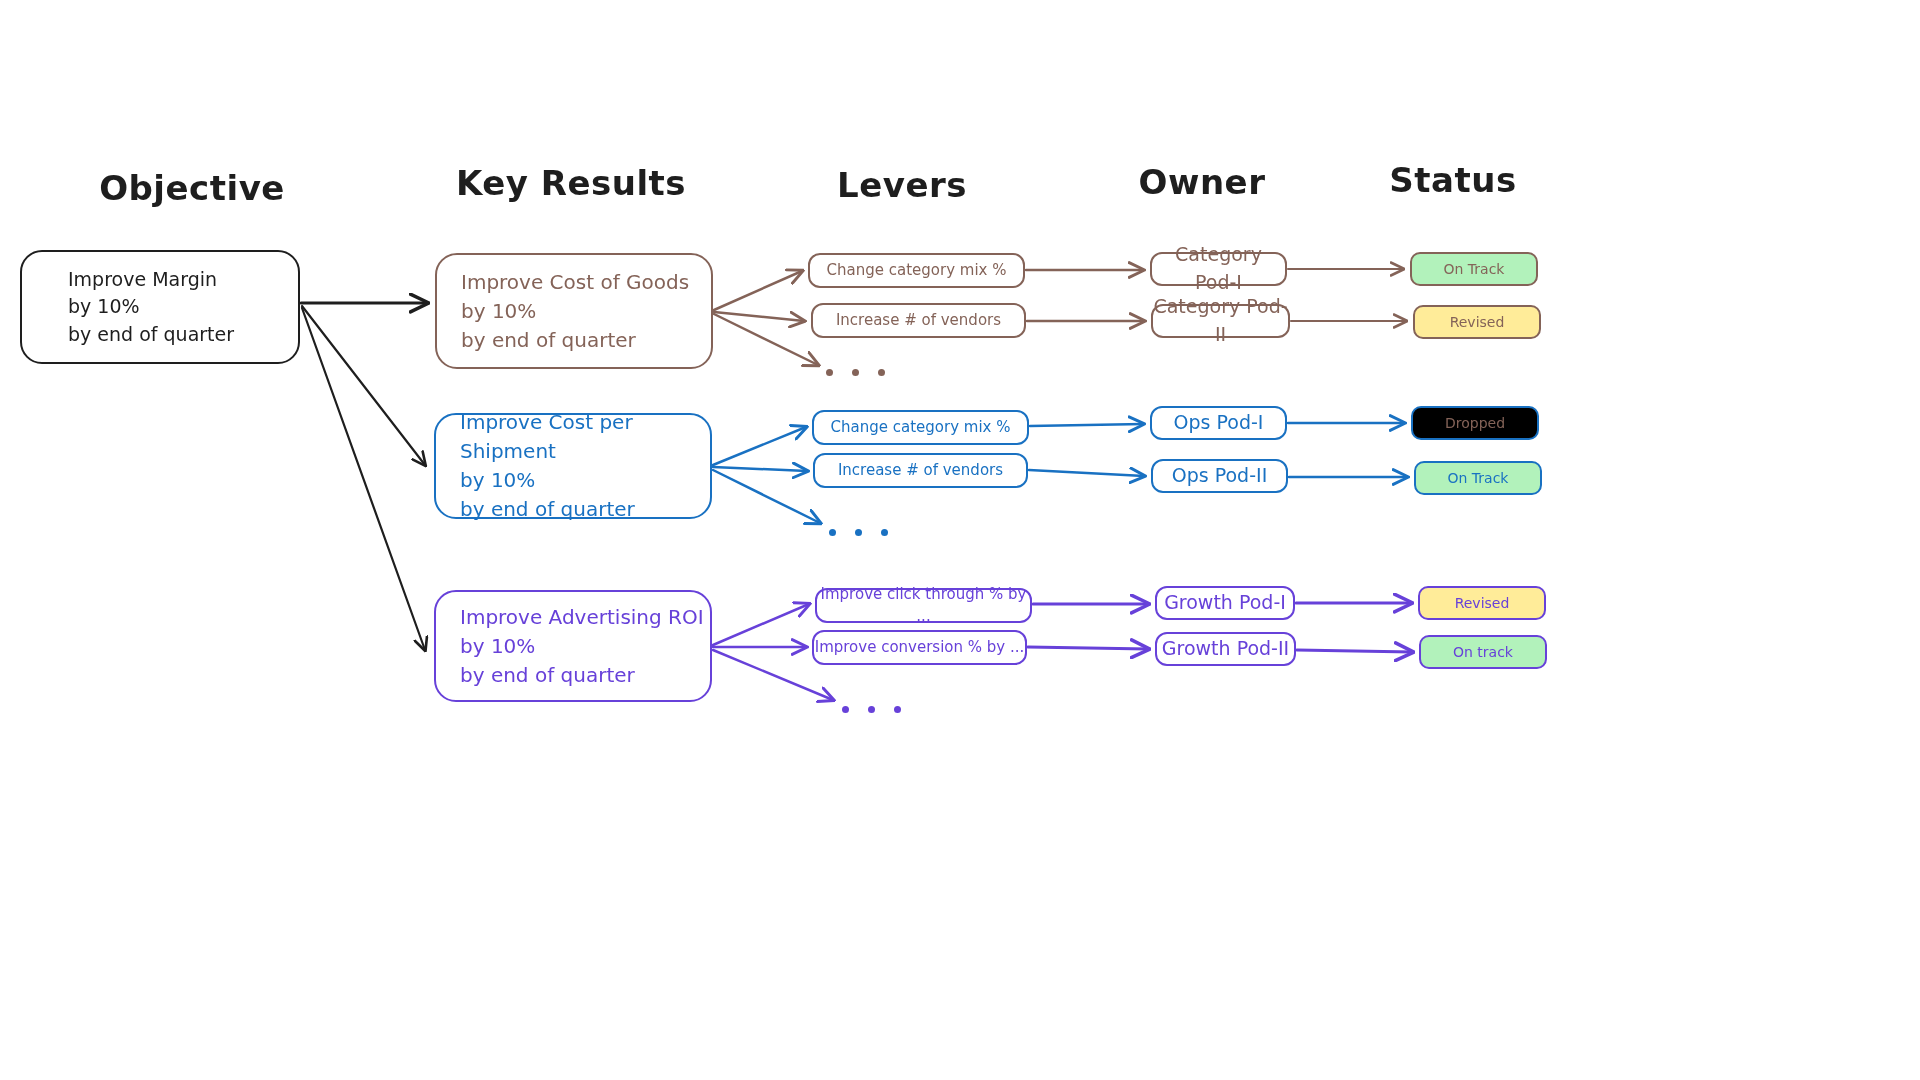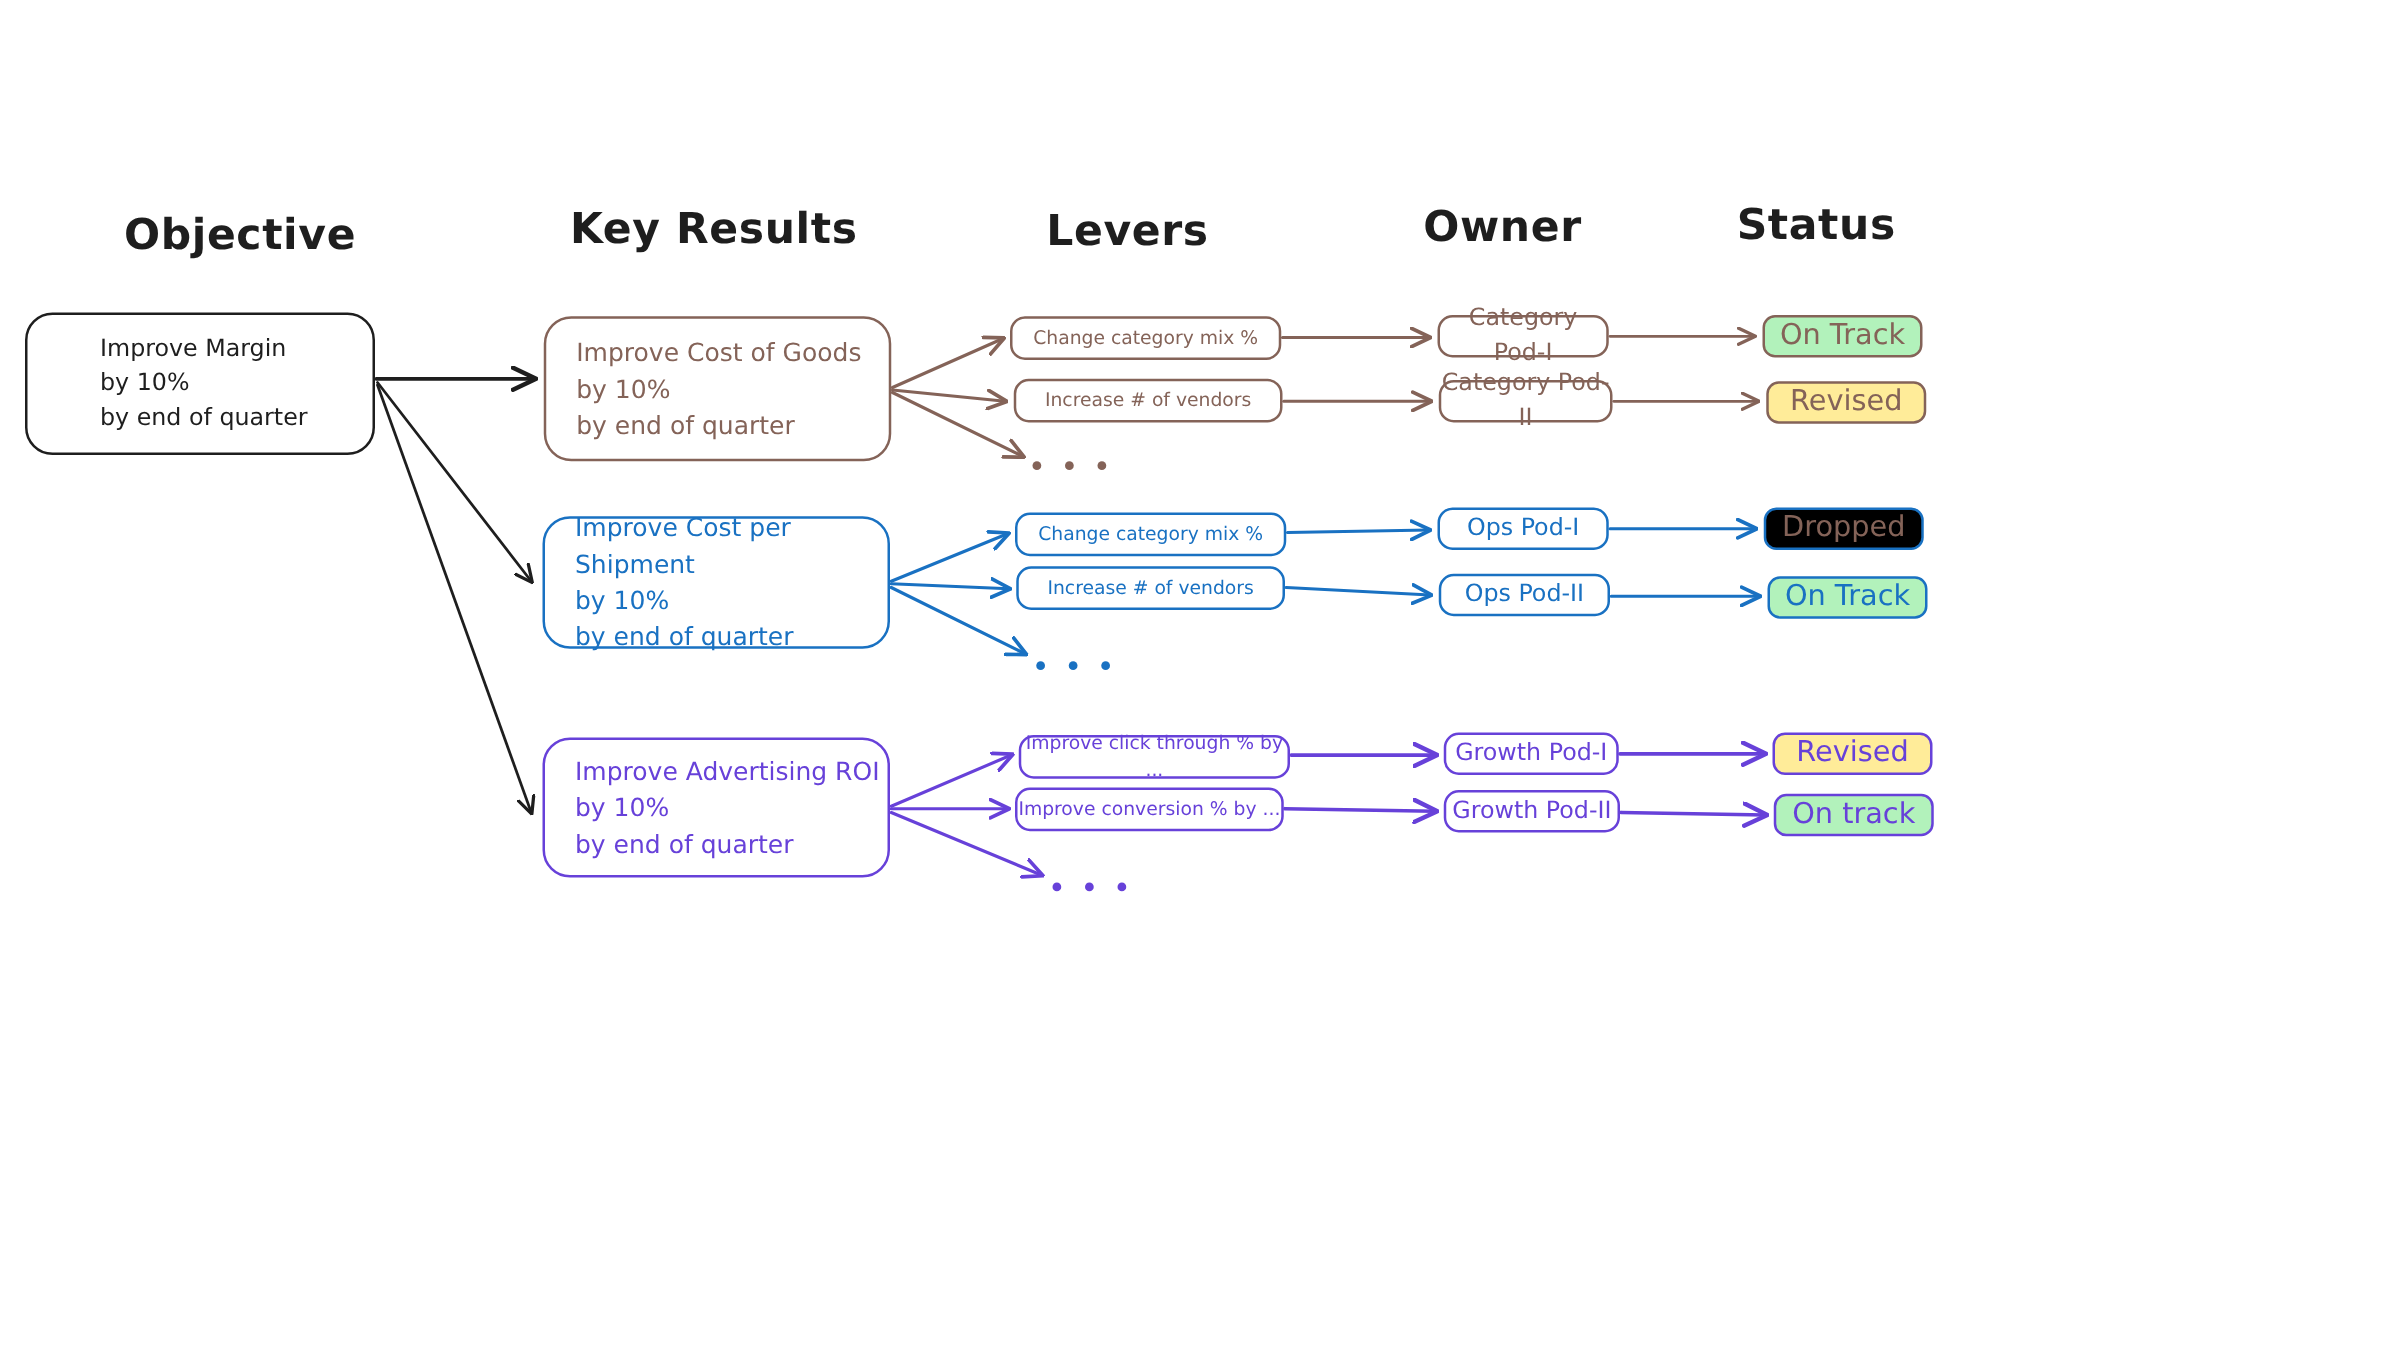--- a/index.html
+++ b/index.html
@@ -57,21 +57,21 @@
     font-family: "DejaVu Sans", sans-serif;
     white-space: pre-line;
     line-height: 1.45;
   }
 
   .node.objective {
     border-width: 2.5px;
     border-color: #1e1e1e;
     color: #1e1e1e;
     font-size: 19px;
-    padding-left: 58px;
+    padding-left: 46px;
     border-radius: 22px;
   }
 
   .node.keyresult {
     border-width: 2.5px;
     font-size: 20px;
     padding-left: 24px;
     border-radius: 22px;
   }
 
@@ -86,21 +86,21 @@
   .node.owner {
     border-width: 2.5px;
     font-size: 19px;
     justify-content: center;
     text-align: center;
     border-radius: 12px;
   }
 
   .node.status {
     border-width: 2.5px;
-    font-size: 23px;
+    font-size: 14px;
     justify-content: center;
     text-align: left;
     border-radius: 10px;
   }
 
   
   .ellipsis {
     position: absolute;
     display: flex;
     gap: 19px;

